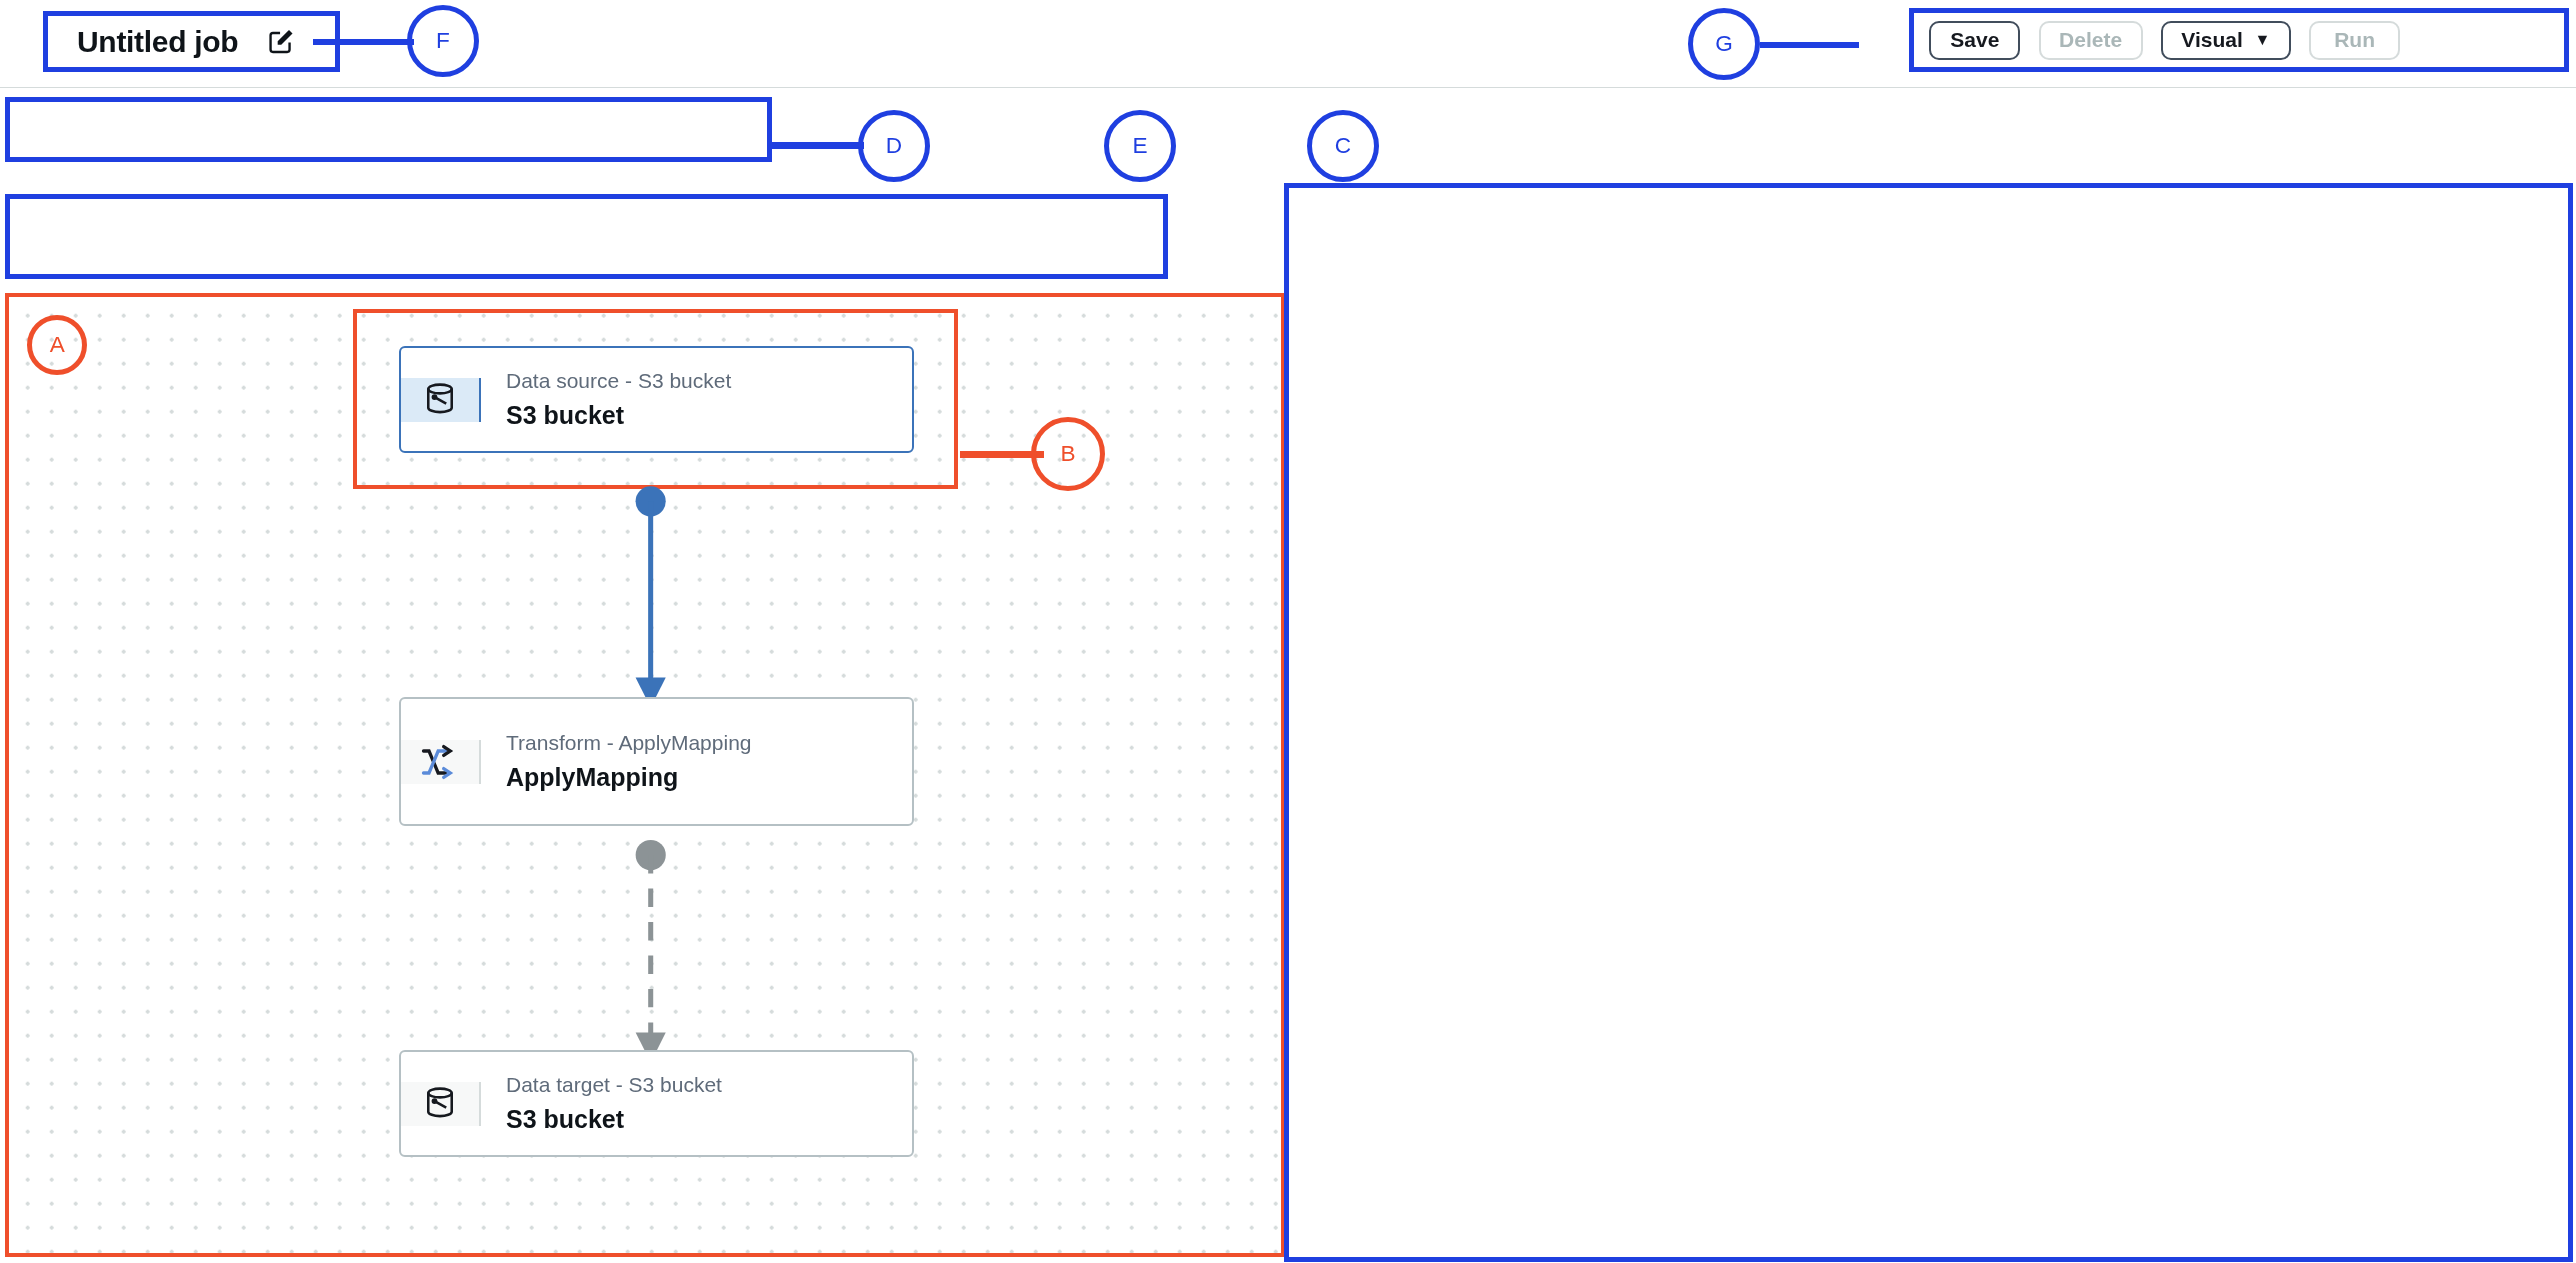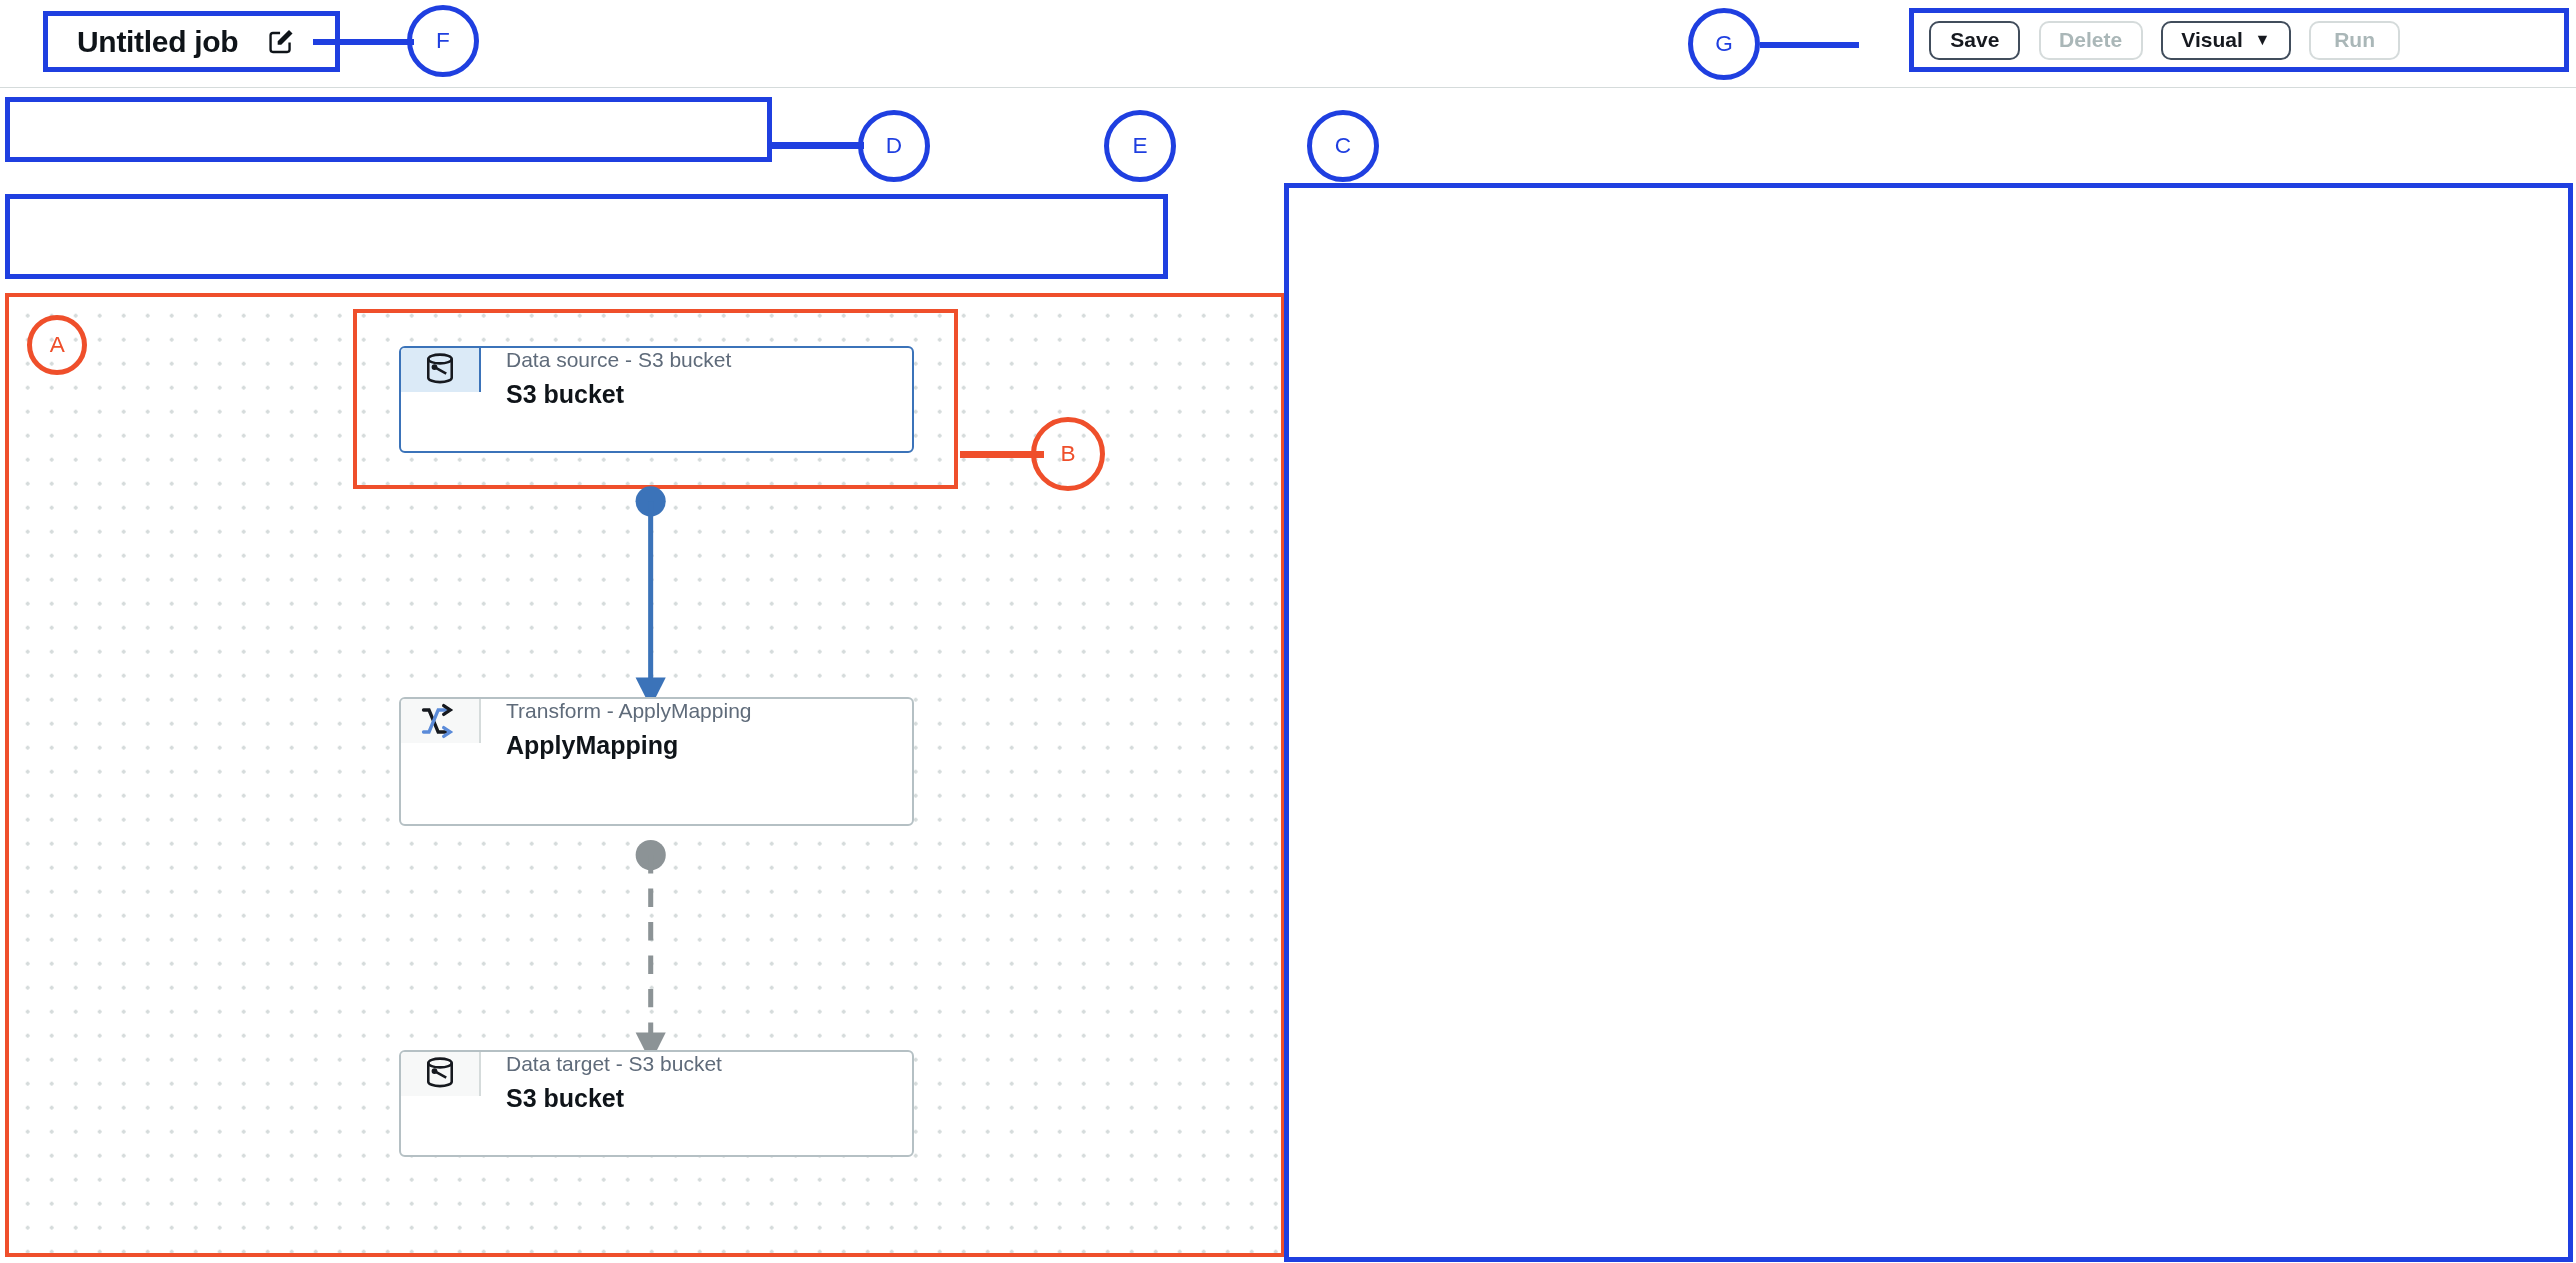--- a/index.html
+++ b/index.html
@@ -102,21 +102,21 @@
     display: flex; align-items: center; justify-content: center;
     font-size: 22.6px; background: transparent;
   }
   .annot-red { border: 5px solid #ef4f2b; color: #ef4f2b; }
   .annot-blue { border: 5px solid #1f3fe0; color: #1f3fe0; }
   .annot-line { position: absolute; background: #1f3fe0; }
   .annot-line-red { position: absolute; background: #ef4f2b; }
 
   
   .node {
-    position: absolute; display: flex; align-items: flex-start;
+    position: absolute; display: flex; align-items: center;
     background: #fff; border-radius: 5.9px; overflow: hidden;
   }
   .node.selected { border: 2.5px solid #3b73b9; }
   .node.plain { border: 2.5px solid #b5c0c4; }
   .node-icon {
     width: 80px; flex: none; display: flex; align-items: center; justify-content: center;
   }
   .node-icon.sel { background: #dbeaf7; border-right: 2.5px solid #3b73b9; }
   .node-icon.pl  { background: #f7f8f8; border-right: 2.5px solid #d5dbdb; }
   .node-body { flex: 1; display: flex; flex-direction: column; justify-content: center; padding-left: 25px; gap: 8.4px; }

